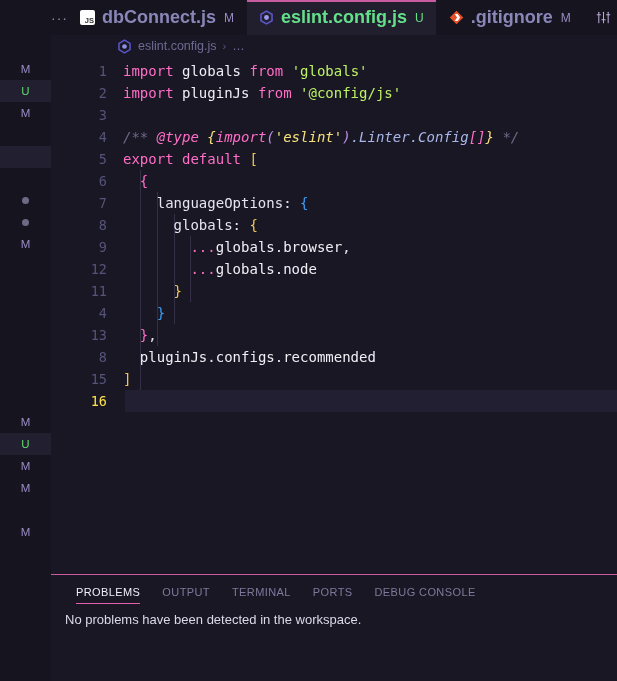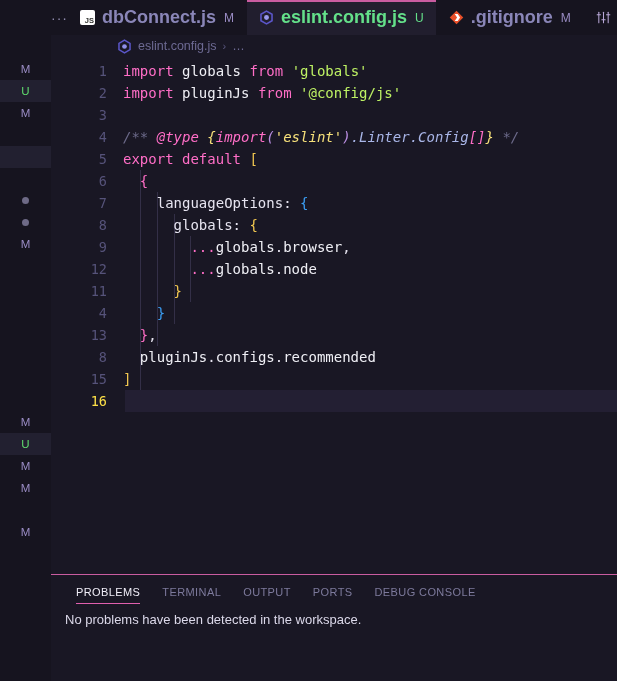--- a/index.html
+++ b/index.html
@@ -368,22 +368,22 @@
         <div class="codeline" style="position: absolute; left: 0px; right: 0px; top: 245px;"><span class="lnum">4</span><span class="ctext"><span class="punc">    </span><span class="b2">}</span></span></div>
         <div class="codeline" style="position: absolute; left: 0px; right: 0px; top: 267px;"><span class="lnum">13</span><span class="ctext"><span class="punc">  </span><span class="b1">}</span><span class="punc">,</span></span></div>
         <div class="codeline" style="position: absolute; left: 0px; right: 0px; top: 289px;"><span class="lnum">8</span><span class="ctext"><span class="punc">  </span><span class="id">pluginJs</span><span class="punc">.</span><span class="id">configs</span><span class="punc">.</span><span class="id">recommended</span></span></div>
         <div class="codeline" style="position: absolute; left: 0px; right: 0px; top: 311px;"><span class="lnum">15</span><span class="ctext"><span class="b3">]</span></span></div>
         <div class="codeline current" style="position: absolute; left: 0px; right: 0px; top: 333px;"><div class="lh"></div><span class="lnum">16</span><span class="ctext"></span></div>
       </div>
 
     <div class="panel">
       <div class="panel-tabs" id="panel-tabs">
           <div class="ptab active">PROBLEMS</div>
+          <div class="ptab">OUTPUT</div>
           <div class="ptab">TERMINAL</div>
-          <div class="ptab">OUTPUT</div>
           <div class="ptab">PORTS</div>
           <div class="ptab">DEBUG CONSOLE</div>
         </div>
       <div class="panel-body">No problems have been detected in the workspace.</div>
     </div>
 
   </div>
 </div>
 
 </body></html>

